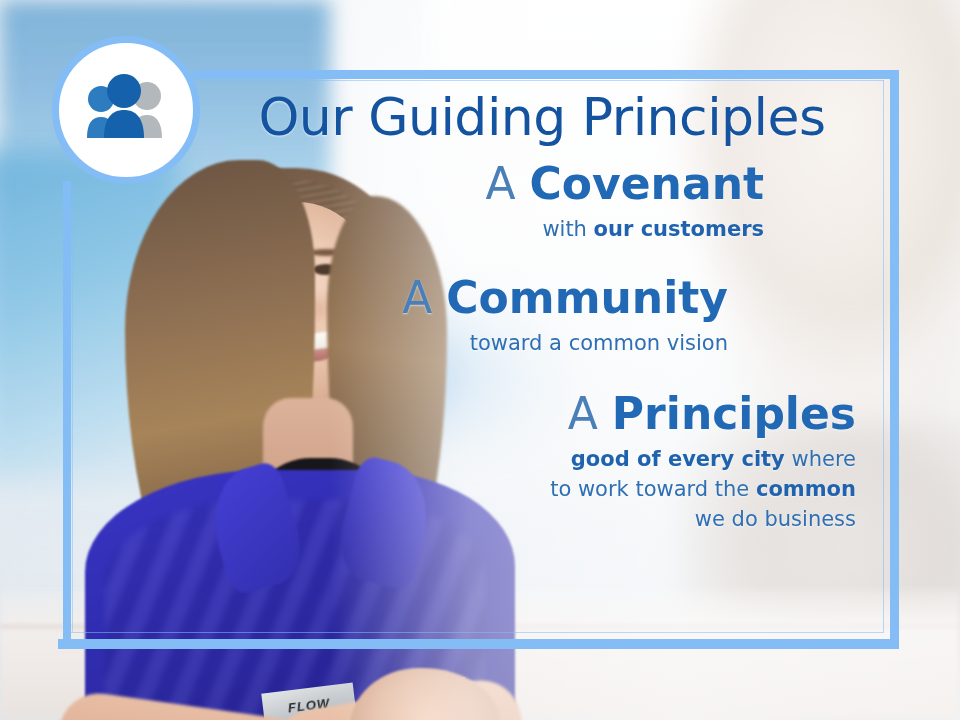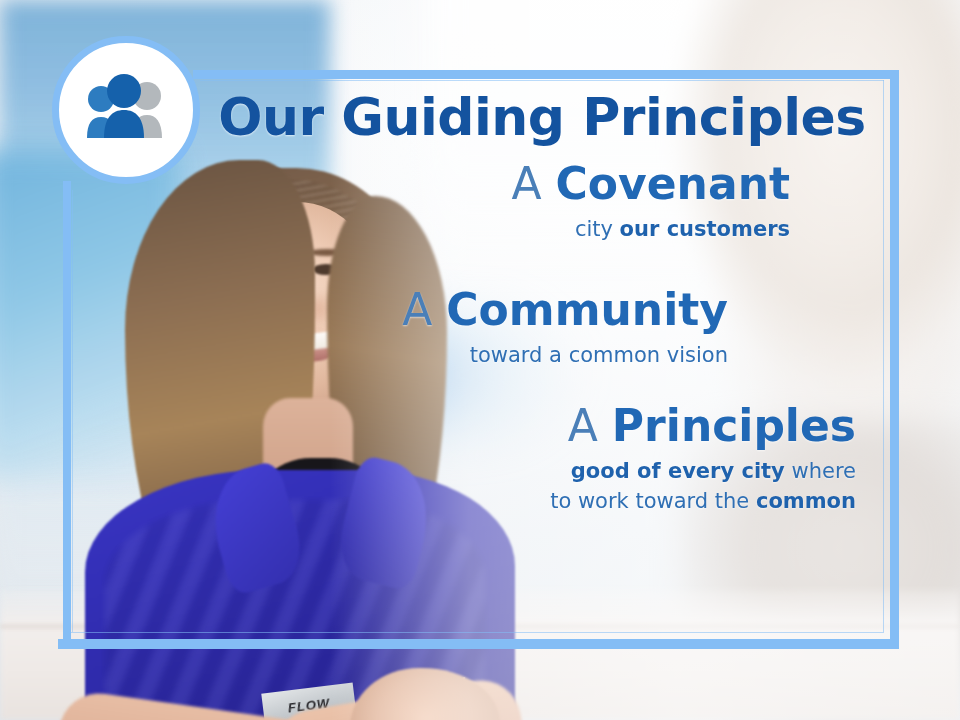--- a/index.html
+++ b/index.html
@@ -212,31 +212,31 @@
     box-sizing:border-box;
     display:flex;align-items:center;justify-content:center;
   }
   .badge-circle svg{display:block;}
 
   
   .copy{position:absolute;left:200px;top:86px;width:684px;}
   .title{
     text-align:center;
     font-family:"DejaVu Sans","Liberation Sans",sans-serif;
-    font-weight:700;
+    font-weight:400;
     font-size:52px;
     line-height:62px;
     letter-spacing:-.5px;
     color:#14539f;
     margin:0;
     text-shadow:0 1px 2px rgba(255,255,255,.65);
   }
   .principle{margin-top:14px;text-align:right;padding-right:40px;}
-  .p1{margin-top:10px;padding-right:94px;}
-  .p2{margin-top:40px;padding-right:156px;text-align:right;}
+  .p1{margin-top:10px;padding-right:120px;}
+  .p2{margin-top:28px;padding-right:156px;text-align:right;}
   .p3{margin-top:30px;padding-right:28px;}
   .headline{
     font-family:"DejaVu Sans","Liberation Sans",sans-serif;
     font-size:44px;line-height:52px;color:#2d6cb5;
     white-space:nowrap;
     text-shadow:0 1px 2px rgba(255,255,255,.6);
   }
   .headline .art{font-weight:400;color:#4a7fb8;}
   .headline .word{font-weight:700;color:#2168b5;}
   .sub{
@@ -326,21 +326,21 @@
   <div class="copy">
 
     <h1 class="title">Our Guiding Principles</h1>
 
     <div class="principle p1">
       <div class="headline">
         <span class="art">A</span>
         <span class="word">Covenant</span>
       </div>
       <div class="sub">
-          <span class="sub-line"><span>city </span><b>our customers</b></span>
+          <span class="sub-line"><span>with </span><b>our customers</b></span>
         </div>
     </div>
 
     <div class="principle p2">
       <div class="headline">
         <span class="art">A</span>
         <span class="word">Community</span>
       </div>
       <div class="sub">
           <span class="sub-line"><span>toward a common vision</span></span>
@@ -348,17 +348,18 @@
     </div>
 
     <div class="principle p3">
       <div class="headline">
         <span class="art">A</span>
         <span class="word">Principles</span>
       </div>
       <div class="sub">
           <span class="sub-line"><b>good of every city</b><span> where</span></span>
           <span class="sub-line"><span>to work toward the </span><b>common</b></span>
+          <span class="sub-line"><span>we do business</span></span>
         </div>
     </div>
 
   </div>
 </div>
 
 </body></html>

